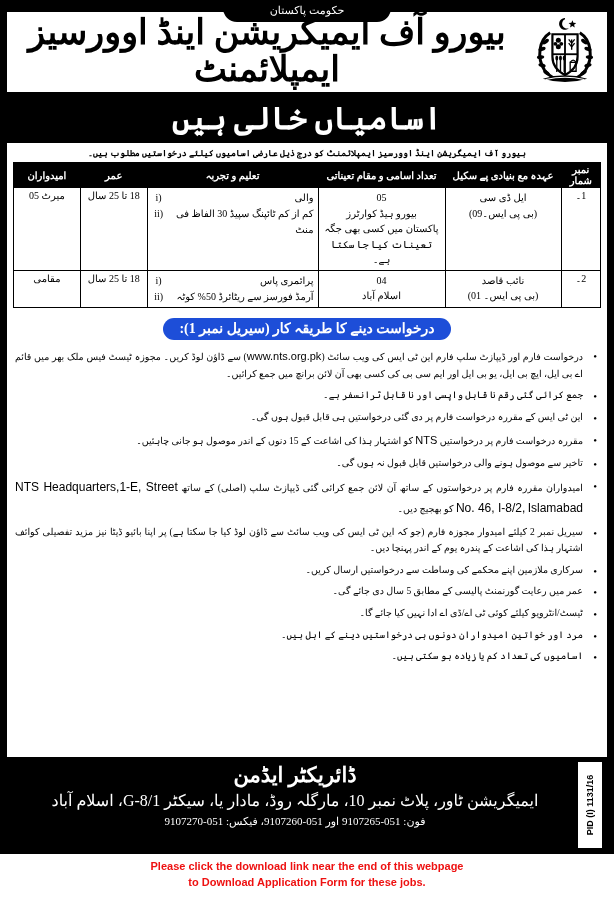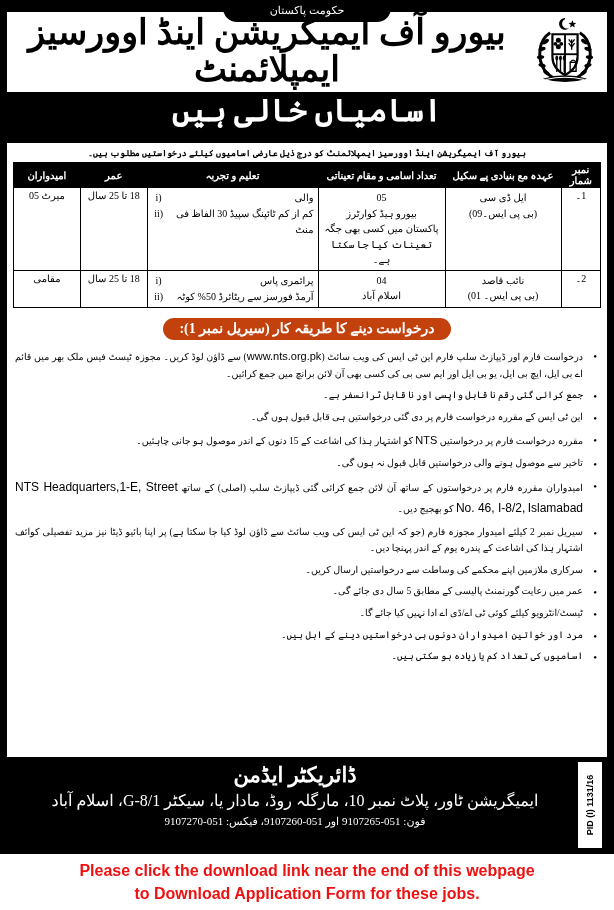--- a/index.html
+++ b/index.html
@@ -108,21 +108,21 @@
     color: #000;
     font-family: "Liberation Serif", serif;
     line-height: 1.05;
     padding-right: 4px;
   }
 
   
   .headline {
     position: absolute;
     left: 7px;
-    top: 92px;
+    top: 100px;
     width: 600px;
     text-align: center;
     color: #fff;
     direction: rtl;
     font-size: 31px;
     font-weight: bold;
     font-family: "Liberation Serif", serif;
     z-index: 20;
     letter-spacing: 1px;
   }
@@ -194,21 +194,21 @@
   .eduidx { width: 14px; flex: 0 0 14px; text-align: center; direction: ltr; }
   .edutxt { flex: 1 1 auto; text-align: right; }
 
   
   .apply-head-wrap {
     text-align: center;
     margin-top: 10px;
   }
   .apply-head {
     display: inline-block;
-    background: #c2410c;
+    background: #1d4ed8;
     color: #fff;
     direction: rtl;
     font-size: 14px;
     font-weight: bold;
     font-family: "Liberation Serif", serif;
     padding: 2px 16px 3px 16px;
     border-radius: 11px;
   }
 
   
@@ -304,21 +304,21 @@
   
   .notice {
     position: absolute;
     left: 0;
     top: 856px;
     width: 614px;
     height: 54px;
     background: #fff;
     color: #ee1111;
     text-align: center;
-    font-size: 16px;
+    font-size: 11px;
     font-weight: bold;
     line-height: 1.45;
     padding-top: 3px;
     box-sizing: border-box;
     z-index: 40;
     font-family: "Liberation Sans", sans-serif;
   }
 </style>
 </head>
 <body>

